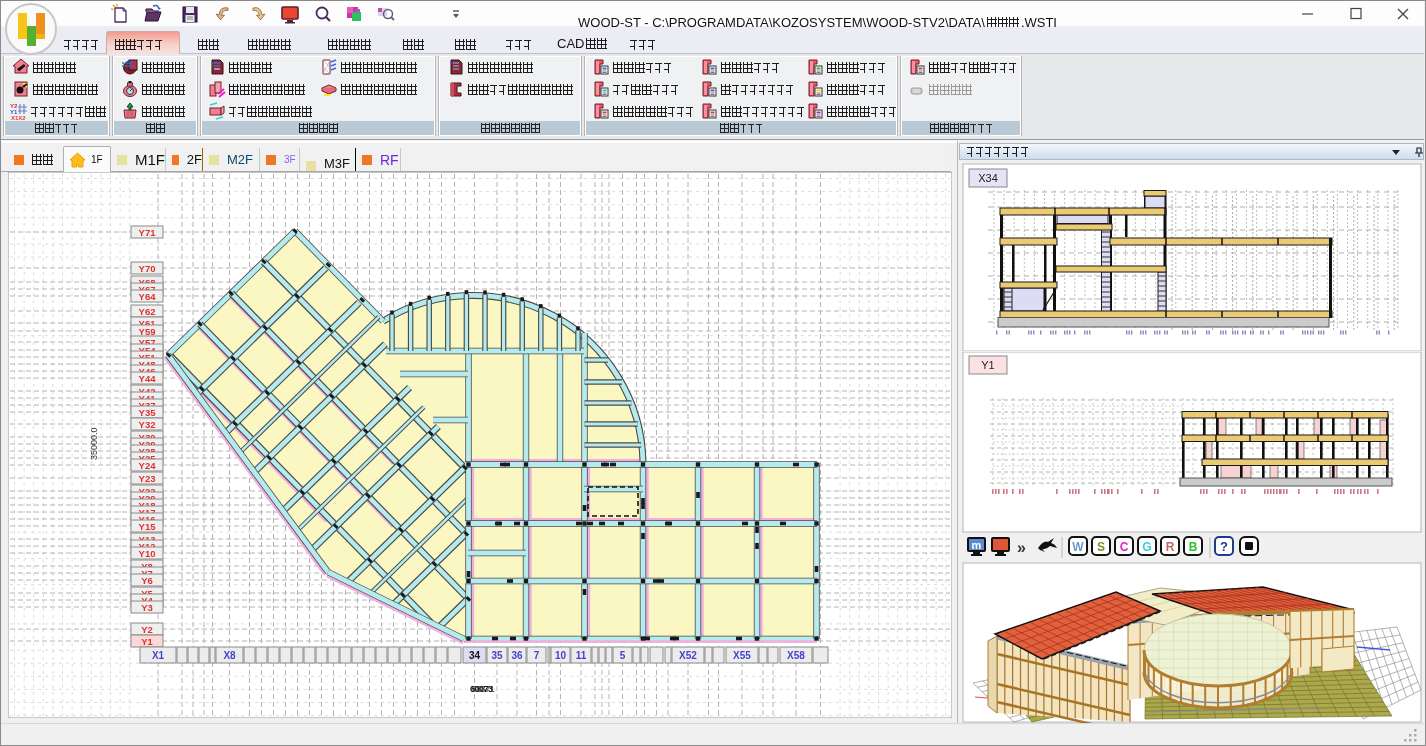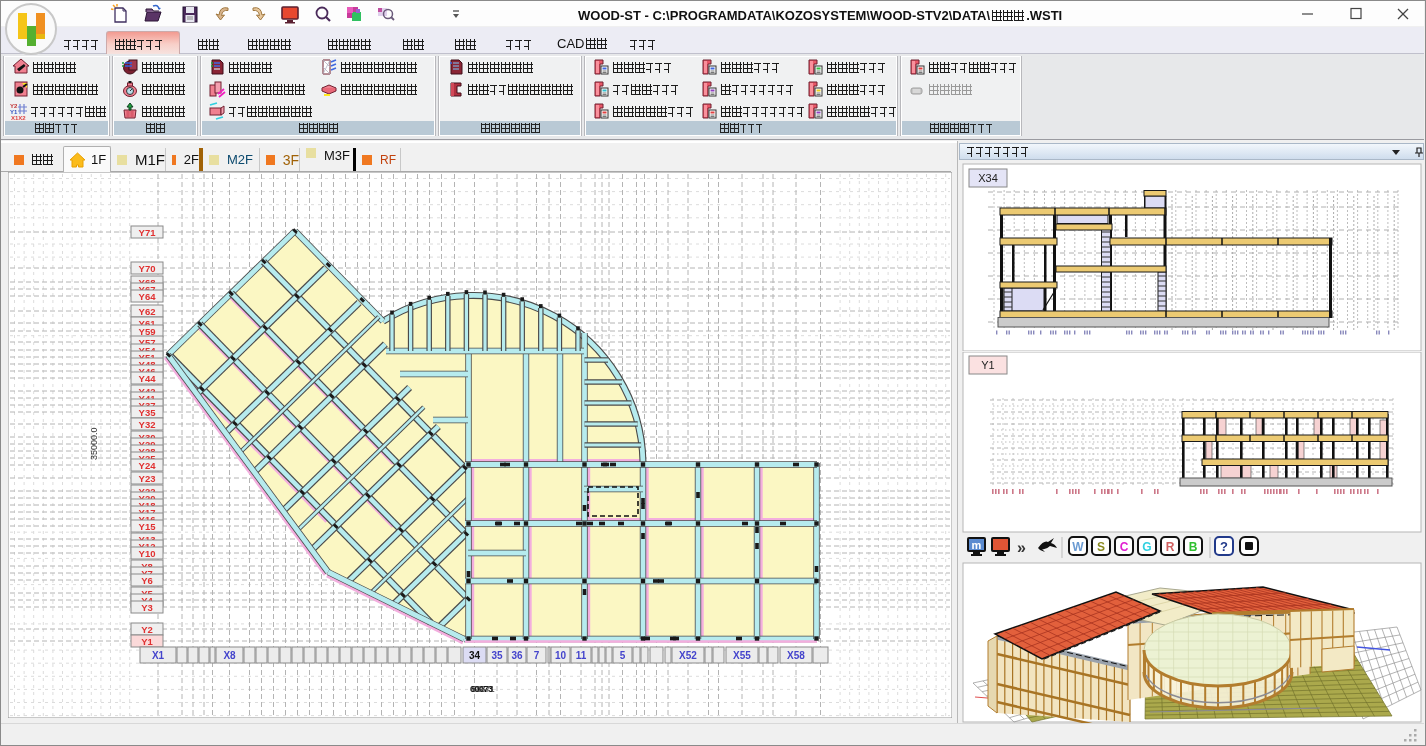--- a/index.html
+++ b/index.html
@@ -5,21 +5,21 @@
 .abs{position:absolute}
 .jt{display:inline-flex;gap:1px;align-items:center}
 i.k{display:inline-block;width:10px;height:11px;background:repeating-linear-gradient(0deg,#1c1c1c 0 1px,transparent 1px 4px),repeating-linear-gradient(90deg,#1c1c1c 0 1px,transparent 1px 4px)}
 i.n{display:inline-block;width:8px;height:11px;background:linear-gradient(#1c1c1c,#1c1c1c) 0 1px/90% 1px no-repeat,linear-gradient(#1c1c1c,#1c1c1c) 55% 2px/1px 85% no-repeat,linear-gradient(#1c1c1c,#1c1c1c) 15% 70%/60% 1px no-repeat}
 i.ks{display:inline-block;width:9px;height:10px;background:repeating-linear-gradient(0deg,#222 0 1px,transparent 1px 4px),repeating-linear-gradient(90deg,#222 0 1px,transparent 1px 4px)}
 i.ns{display:inline-block;width:7px;height:10px;background:linear-gradient(#222,#222) 0 1px/90% 1px no-repeat,linear-gradient(#222,#222) 55% 2px/1px 85% no-repeat}
 i.kg{display:inline-block;width:10px;height:11px;background:repeating-linear-gradient(0deg,#9a9a9a 0 1px,transparent 1px 4px),repeating-linear-gradient(90deg,#9a9a9a 0 1px,transparent 1px 4px)}
 </style></head><body>
 <div class="abs" style="left:0;top:0;width:1426px;height:746px;border:1px solid #8a8a8a;z-index:99;pointer-events:none"></div>
 <div class="abs" style="left:1;top:1;width:1424px;height:26px;background:#fdfdfd"></div>
-<div class="abs" style="left:578px;top:8px;font-size:13px;font-weight:bold;color:#111;letter-spacing:0px;display:flex;align-items:center;gap:2px">WOOD-ST - C:\PROGRAMDATA\KOZOSYSTEM\WOOD-STV2\DATA\ <span class="jt">
+<div class="abs" style="left:578px;top:15px;font-size:13px;font-weight:normal;color:#111;letter-spacing:0px;display:flex;align-items:center;gap:2px">WOOD-ST - C:\PROGRAMDATA\KOZOSYSTEM\WOOD-STV2\DATA\ <span class="jt">
       <i class="k"></i>
       <i class="k"></i>
       <i class="k"></i>
     </span>.WSTI</div>
 <svg class="abs" style="left:1290px;top:6px" width="130" height="16">
 <line x1="12" y1="8" x2="23" y2="8" stroke="#444" stroke-width="1.2"></line>
 <rect x="61" y="2.5" width="10" height="10" fill="none" stroke="#444" stroke-width="1.2"></rect>
 <line x1="108" y1="3" x2="118" y2="13" stroke="#444" stroke-width="1.2"></line>
     <line x1="118" y1="3" x2="108" y2="13" stroke="#444" stroke-width="1.2"></line>
 </svg>
@@ -597,45 +597,45 @@
     <span style="display:inline-block;width:10px;height:10px;background:#f07820;margin-right:8px"></span>
     <span class="jt">
       <i class="k"></i>
       <i class="k"></i>
     </span>
   </div>
 <div class="abs" style="left:111px;top:148px;width:55px;height:23px;border-right:1px solid #c8c8c8;display:flex;align-items:center;padding-left:6px">
     <span style="display:inline-block;width:10px;height:10px;background:#e8dfa0;margin-right:8px"></span>
     <span style="font-size:15px;color:#111">M1F</span>
   </div>
-<div class="abs" style="left:166px;top:148px;width:37px;height:23px;border-right:4px solid #a16207;display:flex;align-items:center;padding-left:6px">
+<div class="abs" style="left:166px;top:148px;width:37px;height:23px;border-right:1px solid #a16207;display:flex;align-items:center;padding-left:6px">
     <span style="display:inline-block;width:10px;height:10px;background:#f07820;margin-right:8px"></span>
     <span style="font-size:13px;color:#111">2F</span>
   </div>
 <div class="abs" style="left:203px;top:148px;width:57px;height:23px;border-right:1px solid #c8c8c8;display:flex;align-items:center;padding-left:6px">
     <span style="display:inline-block;width:10px;height:10px;background:#e8dfa0;margin-right:8px"></span>
     <span style="font-size:13px;color:#0c4a6e">M2F</span>
   </div>
 <div class="abs" style="left:260px;top:148px;width:40px;height:23px;border-right:1px solid #c8c8c8;display:flex;align-items:center;padding-left:6px">
     <span style="display:inline-block;width:10px;height:10px;background:#f07820;margin-right:8px"></span>
-    <span style="font-size:14px;color:#a16207">3F</span>
-  </div>
-<div class="abs" style="left:300px;top:148px;width:56px;height:23px;border-right:3px solid #000000;display:flex;align-items:flex-start;padding-left:6px">
+    <span style="font-size:10px;color:#8b5cf6">3F</span>
+  </div>
+<div class="abs" style="left:300px;top:148px;width:56px;height:23px;border-right:1px solid #000000;display:flex;align-items:flex-end;padding-left:6px">
     <span style="display:inline-block;width:10px;height:10px;background:#e8dfa0;margin-right:8px"></span>
     <span style="font-size:13px;color:#111">M3F</span>
   </div>
 <div class="abs" style="left:356px;top:148px;width:45px;height:23px;border-right:1px solid #c8c8c8;display:flex;align-items:center;padding-left:6px">
     <span style="display:inline-block;width:10px;height:10px;background:#f07820;margin-right:8px"></span>
-    <span style="font-size:12px;color:#c2410c">RF</span>
+    <span style="font-size:14px;color:#6d28d9">RF</span>
   </div>
 <div class="abs" style="left:63px;top:146px;width:48px;height:26px;background:#fafafa;border:1px solid #b0b0b0;border-bottom:none;border-radius:2px 2px 0 0;z-index:2;display:flex;align-items:center">
     <svg width="17" height="16" style="margin-left:5px">
       <path d="M8.5 1 L16 8 L14 8 L14 15 L9.5 15 L9.5 13 L7.5 13 L7.5 15 L3 15 L3 8 L1 8 Z" fill="#fbbc1c" stroke="#e8a000" stroke-width="1"></path>
     </svg>
-    <span style="font-size:13px;color:#111;margin-left:5px">1F</span>
+    <span style="font-size:10px;color:#111;margin-left:5px">1F</span>
   </div>
 <svg class="abs" style="left:8px;top:172px" width="944" height="546" viewBox="8 172 944 546">
     <rect x="8" y="172" width="944" height="546" fill="#ffffff" stroke="#909090" stroke-width="1"></rect>
     <g stroke="#dcdcdc" stroke-width="1" stroke-dasharray="3,4">
       <line x1="14.5" y1="174" x2="14.5" y2="716"></line>
       <line x1="24.1" y1="174" x2="24.1" y2="716"></line>
       <line x1="33.7" y1="174" x2="33.7" y2="716"></line>
       <line x1="43.3" y1="174" x2="43.3" y2="716"></line>
       <line x1="52.9" y1="174" x2="52.9" y2="716"></line>
       <line x1="62.5" y1="174" x2="62.5" y2="716"></line>

